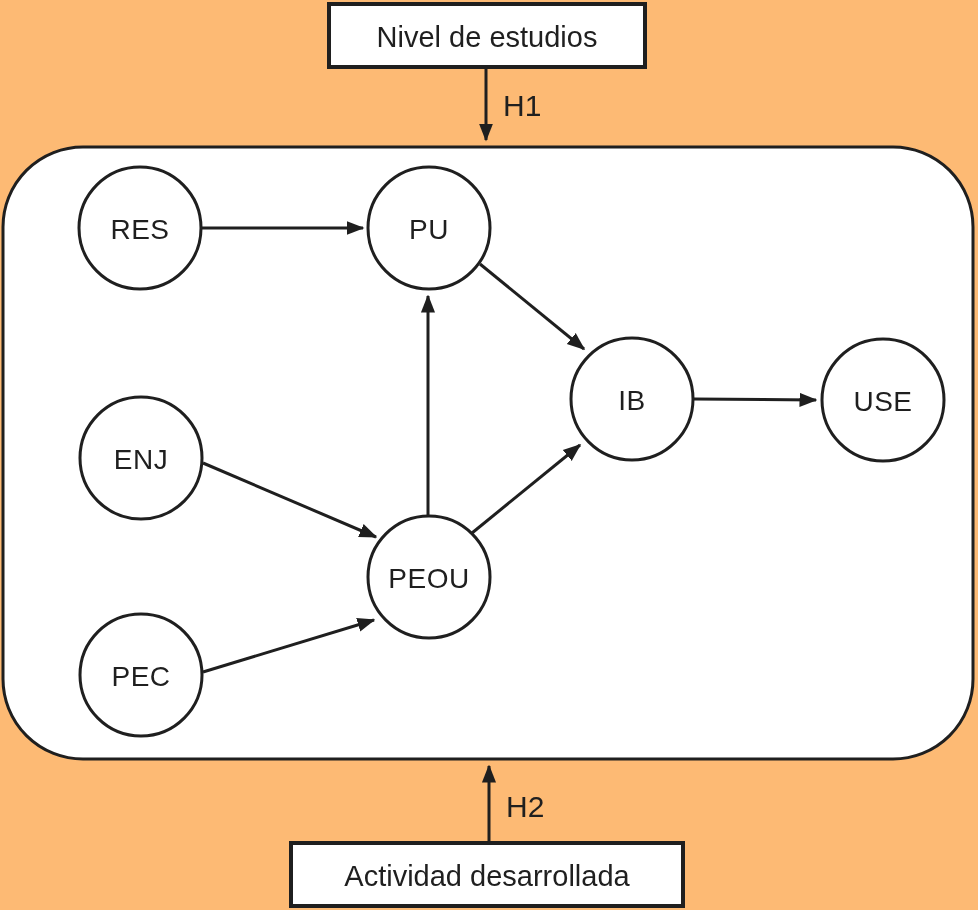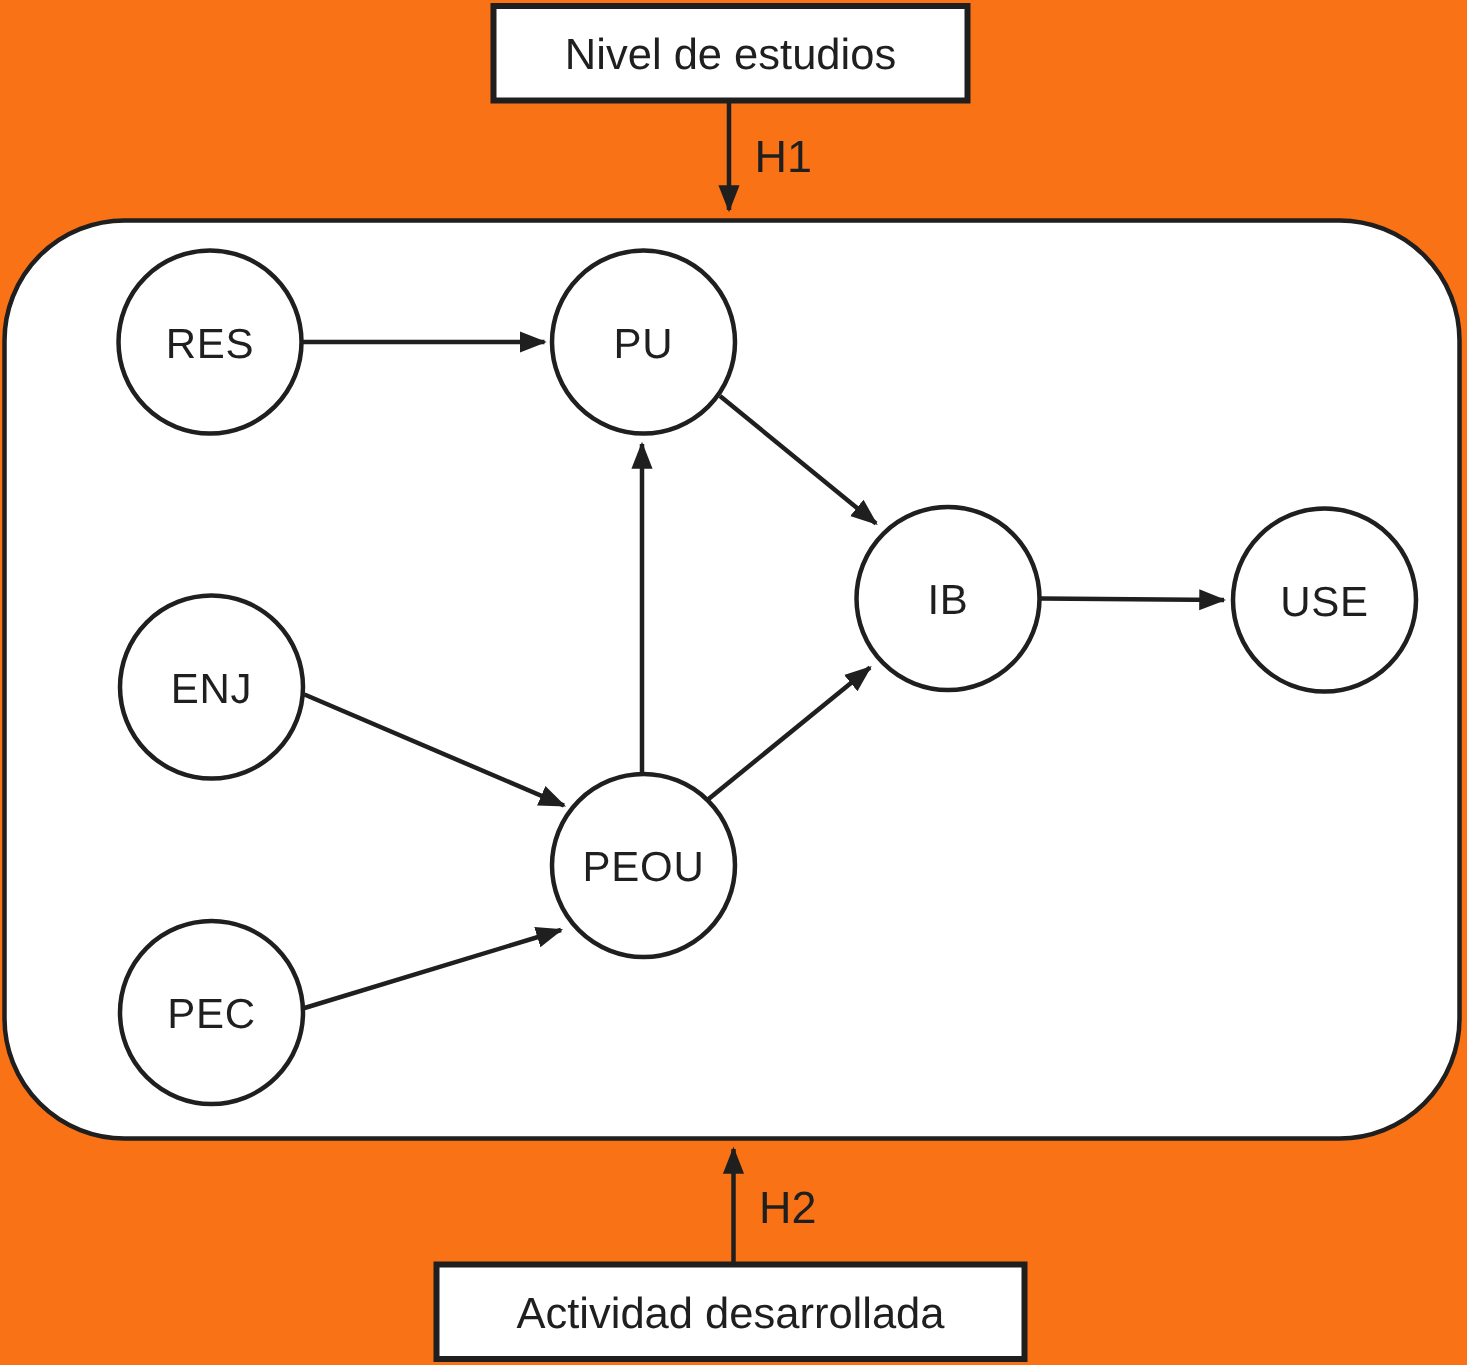--- a/index.html
+++ b/index.html
@@ -8,21 +8,21 @@
     background: #ffffff;
     width: 978px;
     height: 910px;
     overflow: hidden;
     font-family: "Liberation Sans", sans-serif;
   }
   .stage {
     position: relative;
     width: 978px;
     height: 910px;
-    background: #f97316;
+    background: #fdba74;
   }
   svg { display: block; }
   .shape {
     fill: #ffffff;
     stroke: #1f1f1f;
   }
   .edge {
     fill: none;
     stroke: #1f1f1f;
     stroke-width: 3;

